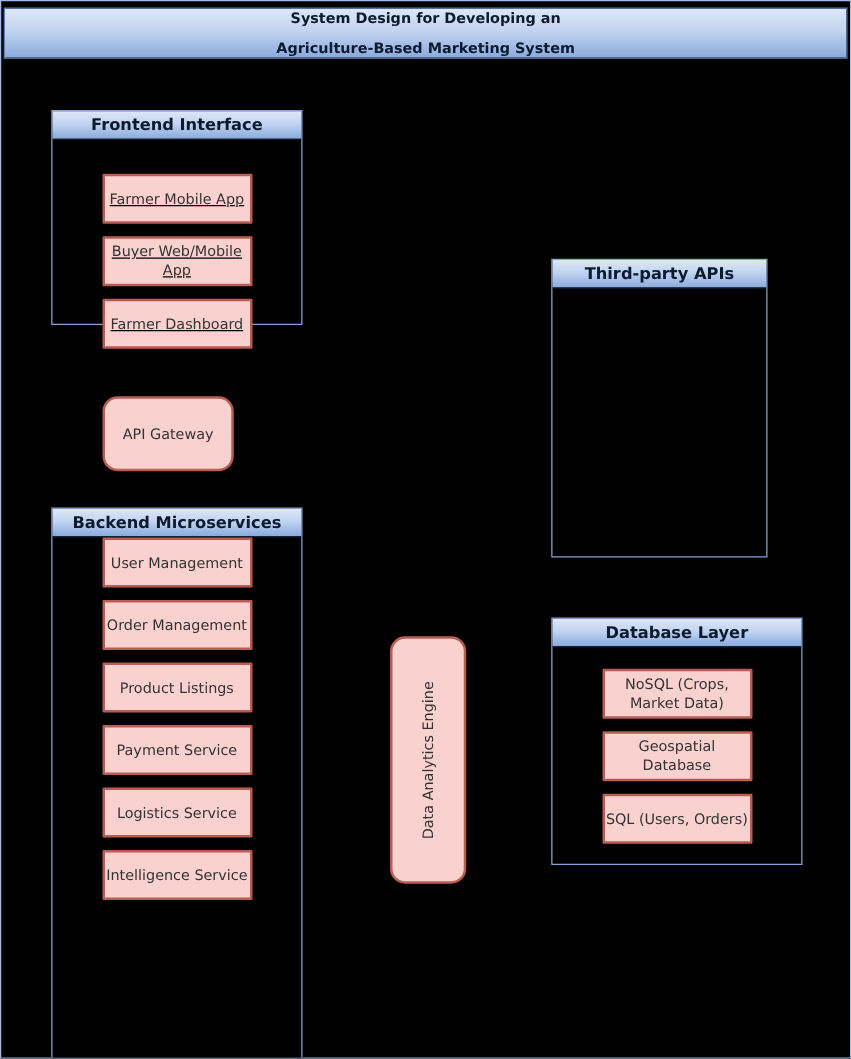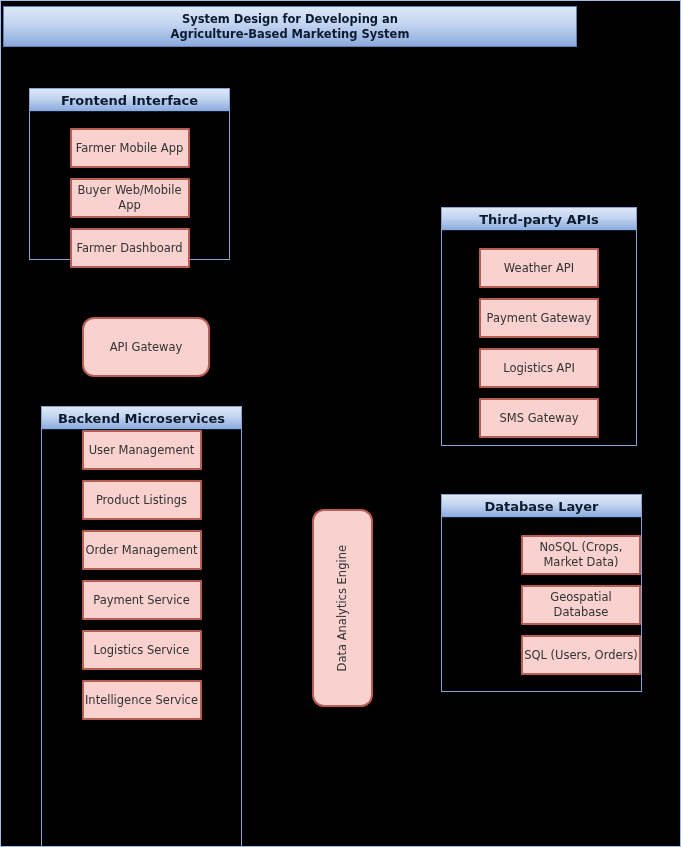--- a/index.html
+++ b/index.html
@@ -14,28 +14,28 @@
     height: 847px;
     background: #000;
     border: 1px solid #9fbce0;
     box-sizing: border-box;
     overflow: hidden;
   }
   
   .titlebar {
     position: absolute;
     left: 2px; top: 5px;
-    width: 574px; height: 41px;
+    width: 675px; height: 41px;
     box-sizing: border-box;
     border: 1px solid #5d80b5;
     background: linear-gradient(180deg, #dde7f7 0%, #c2d4f0 45%, #8aaadd 100%);
     display: flex;
     flex-direction: column;
     align-items: center;
-    justify-content: center;
+    justify-content: space-between;
     font-size: 11.5px;
     font-weight: bold;
     color: #0c1a2e;
     line-height: 15px;
     text-align: center;
   }
   
   .group {
     position: absolute;
     box-sizing: border-box;
@@ -72,33 +72,33 @@
     align-items: center;
     justify-content: center;
     text-align: center;
     font-size: 11.5px;
     line-height: 15px;
     color: #333333;
     padding: 2px 1px;
   }
   .node.rounded { border-radius: 12px; }
 
-  #group-frontend  { left: 28px;  top: 87px;  width: 201px; height: 172px; }
-  #group-frontend  .group-items { padding-top: 16px; }
+  #group-frontend  { left: 40px;  top: 87px;  width: 201px; height: 172px; }
+  #group-frontend  .group-items { padding-top: 27px; text-decoration: underline; }
   #group-backend   { left: 40px;  top: 405px; width: 201px; height: 486px; }
   #group-backend   .group-items { }
-  #group-thirdparty{ left: 440px; top: 206px; width: 196px; height: 239px; }
+  #group-thirdparty{ left: 440px; top: 206px; width: 173px; height: 239px; }
   #group-thirdparty .group-items { padding-top: 17px; }
   #group-database  { left: 440px; top: 493px; width: 201px; height: 198px; }
-  #group-database  .group-items { padding-top: 17px; align-items: flex-end; }
+  #group-database  .group-items { padding-top: 17px; }
 
   #node-api-gateway {
     position: absolute;
     left: 81px; top: 316px;
-    width: 128px; height: 60px;
+    width: 105px; height: 60px;
   }
   #node-analytics {
     position: absolute;
     left: 311px; top: 508px;
     width: 61px; height: 198px;
   }
   #node-analytics .vtext {
     writing-mode: vertical-rl;
     transform: rotate(180deg);
     white-space: nowrap;
@@ -124,36 +124,30 @@
       <div class="node">Farmer Dashboard</div>
     </div>
   </section>
 
   <div class="node rounded" id="node-api-gateway">API Gateway</div>
 
   <section class="group" id="group-backend">
     <div class="group-header">Backend Microservices</div>
     <div class="group-items">
       <div class="node">User Management</div>
+      <div class="node">Order Management</div>
       <div class="node">Product Listings</div>
-      <div class="node">Order Management</div>
       <div class="node">Payment Service</div>
       <div class="node">Logistics Service</div>
       <div class="node">Intelligence Service</div>
     </div>
   </section>
 
   <section class="group" id="group-thirdparty">
     <div class="group-header">Third-party APIs</div>
-    <div class="group-items">
-      <div class="node">Weather API</div>
-      <div class="node">Payment Gateway</div>
-      <div class="node">Logistics API</div>
-      <div class="node">SMS Gateway</div>
-    </div>
   </section>
 
   <section class="group" id="group-database">
     <div class="group-header">Database Layer</div>
     <div class="group-items">
       <div class="node">NoSQL (Crops, Market Data)</div>
       <div class="node">Geospatial Database</div>
       <div class="node">SQL (Users, Orders)</div>
     </div>
   </section>

